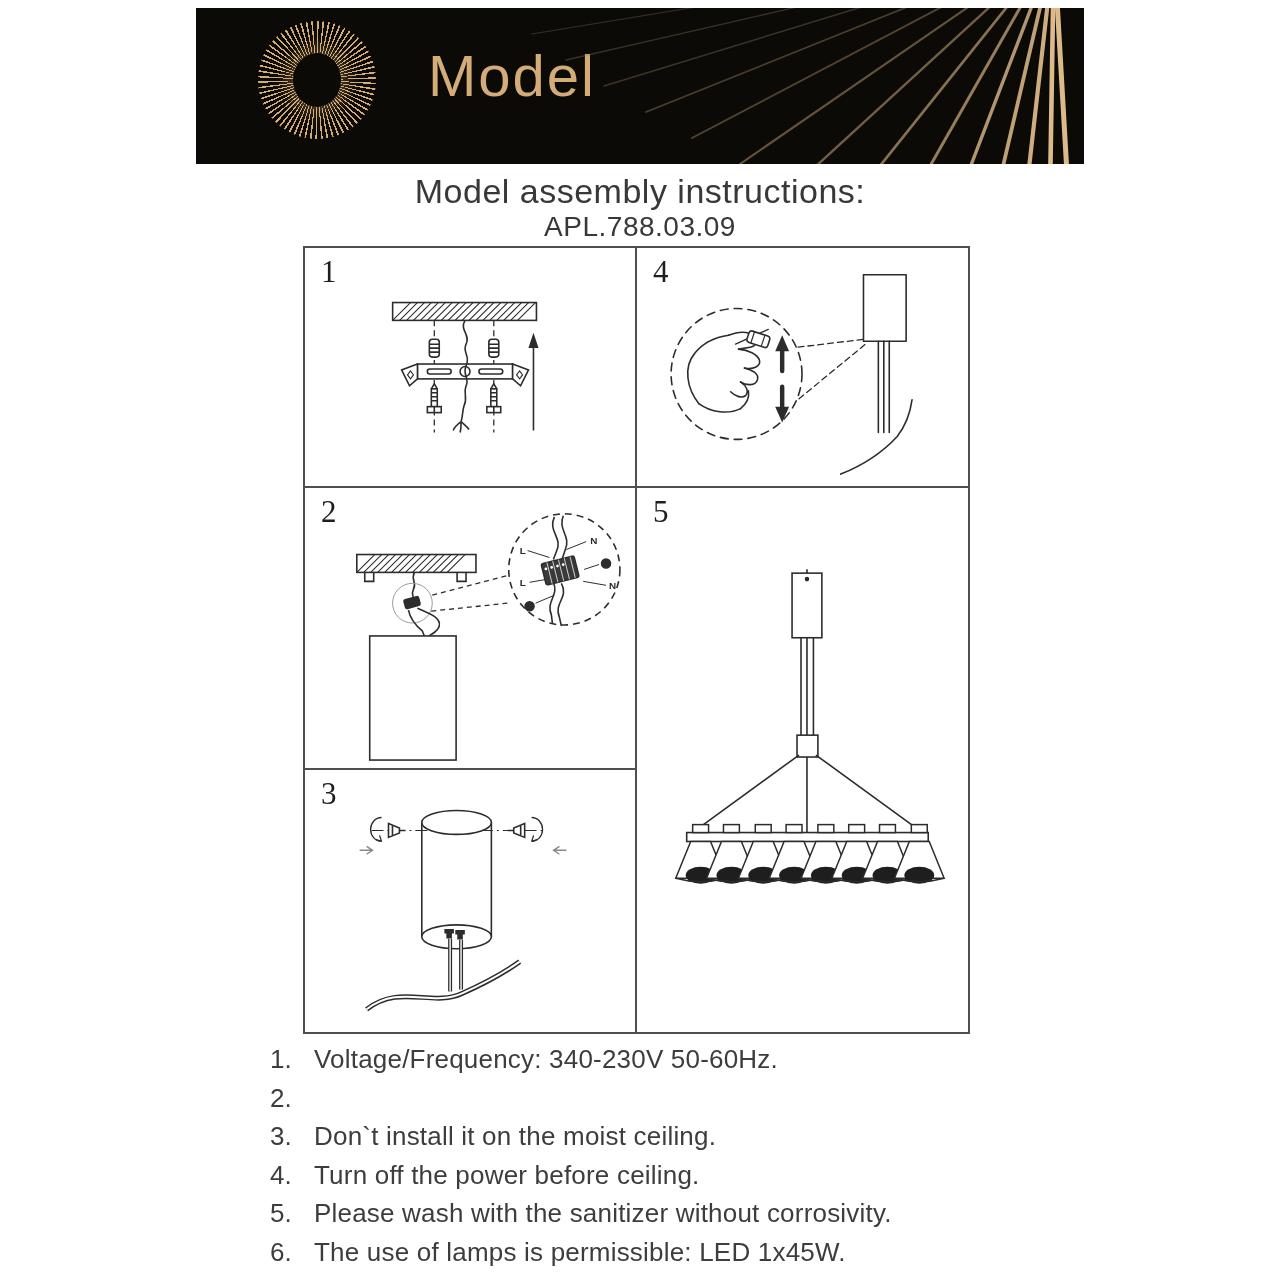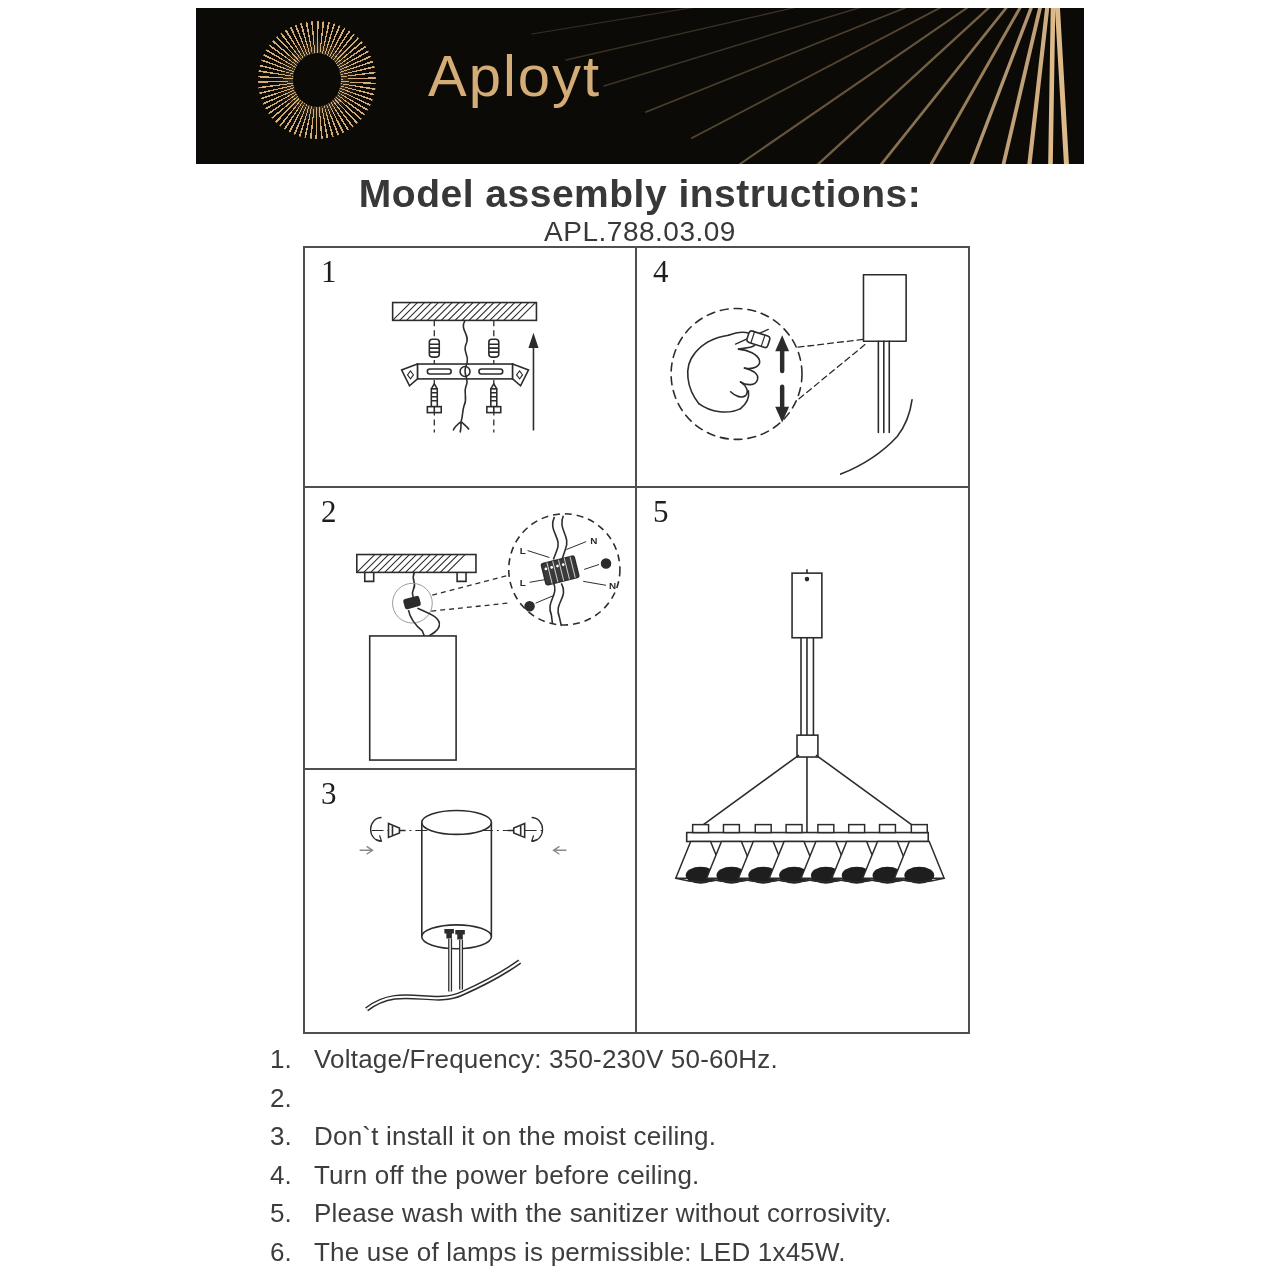--- a/index.html
+++ b/index.html
@@ -15,21 +15,21 @@
   .logo-hole { position:absolute; left:50%; top:50%; width:48px; height:54px;
             transform:translate(-50%,-50%); background:#0c0a07; border-radius:50%;
             box-shadow:0 0 16px 6px rgba(211,172,119,0.35); }
   .brand-name { position:absolute; left:232px; top:34px; font-size:58px; font-weight:400;
             letter-spacing:2px; color:#d3ac77; }
   .fan { position:absolute; right:0; top:0; }
 
   
   .title-block { position:absolute; left:0; top:172px; width:1280px; text-align:center;
             color:#383838; }
-  .title-line1 { font-size:39px; font-weight:700; letter-spacing:0.5px; }
+  .title-line1 { font-size:34px; font-weight:400; letter-spacing:0.5px; }
   .title-line2 { font-size:28px; font-weight:500; margin-top:0; letter-spacing:0.5px; }
 
   
   .grid { position:absolute; left:303px; top:246px; width:667px; height:788px;
           border:2px solid #4f4f4f; background:#fff; }
   .panel { position:absolute; background:#fff; }
   .p1 { left:0;   top:0;   width:332px; height:240px; border-right:2px solid #4f4f4f; border-bottom:2px solid #4f4f4f; }
   .p2 { left:0;   top:240px; width:332px; height:282px; border-right:2px solid #4f4f4f; border-bottom:2px solid #4f4f4f; }
   .p3 { left:0;   top:522px; width:332px; height:262px; border-right:2px solid #4f4f4f; }
   .p4 { left:332px; top:0;   width:331px; height:240px; border-bottom:2px solid #4f4f4f; }
@@ -45,21 +45,21 @@
   .list .num { width:36px; text-align:right; flex:0 0 36px; }
   .list .txt { margin-left:22px; }
 </style>
 </head>
 <body>
 
 <div class="banner">
   <div class="logo-burst">
     <div class="logo-hole"></div>
   </div>
-  <div class="brand-name">Aployt</div>
+  <div class="brand-name">Model</div>
   <svg class="fan" width="560" height="156" viewBox="0 0 560 156">
     <g stroke-linecap="round">
       <line x1="530" y1="-60" x2="8" y2="26" stroke="#97805f" stroke-width="1.2" opacity="0.30"></line>
       <line x1="530" y1="-60" x2="42" y2="52" stroke="#97805f" stroke-width="1.3" opacity="0.33"></line>
       <line x1="530" y1="-60" x2="80" y2="78" stroke="#97805f" stroke-width="1.5" opacity="0.36"></line>
       <line x1="530" y1="-60" x2="122" y2="104" stroke="#a78c64" stroke-width="1.7" opacity="0.40"></line>
       <line x1="530" y1="-60" x2="168" y2="130" stroke="#a78c64" stroke-width="1.9" opacity="0.45"></line>
       <line x1="530" y1="-60" x2="216" y2="156" stroke="#b4976c" stroke-width="2.1" opacity="0.52"></line>
       <line x1="530" y1="-60" x2="266" y2="182" stroke="#b4976c" stroke-width="2.4" opacity="0.60"></line>
       <line x1="530" y1="-60" x2="316" y2="208" stroke="#c3a275" stroke-width="2.7" opacity="0.68"></line>
@@ -289,21 +289,21 @@
         <use href="#shadeU" x="252"></use>
         <use href="#shadeU" x="284"></use>
       </g>
     </svg>
   </div>
 </div>
 
 <div class="list">
   <div class="row">
     <span class="num">1.</span>
-    <span class="txt">Voltage/Frequency: 350-230V 50-60Hz.</span>
+    <span class="txt">Voltage/Frequency: 340-230V 50-60Hz.</span>
   </div>
   <div class="row">
     <span class="num">2.</span>
   </div>
   <div class="row">
     <span class="num">3.</span>
     <span class="txt">Don`t install it on the moist ceiling.</span>
   </div>
   <div class="row">
     <span class="num">4.</span>

